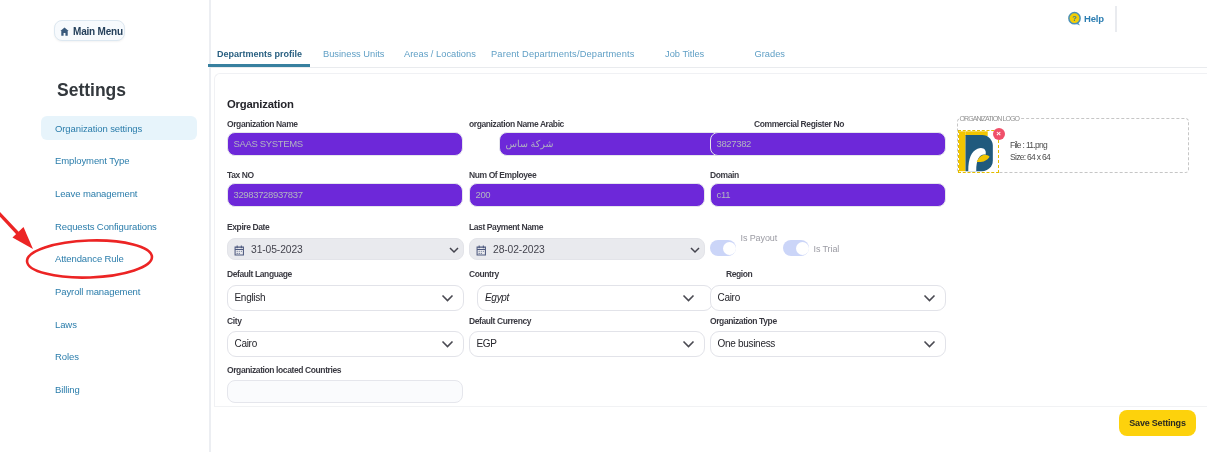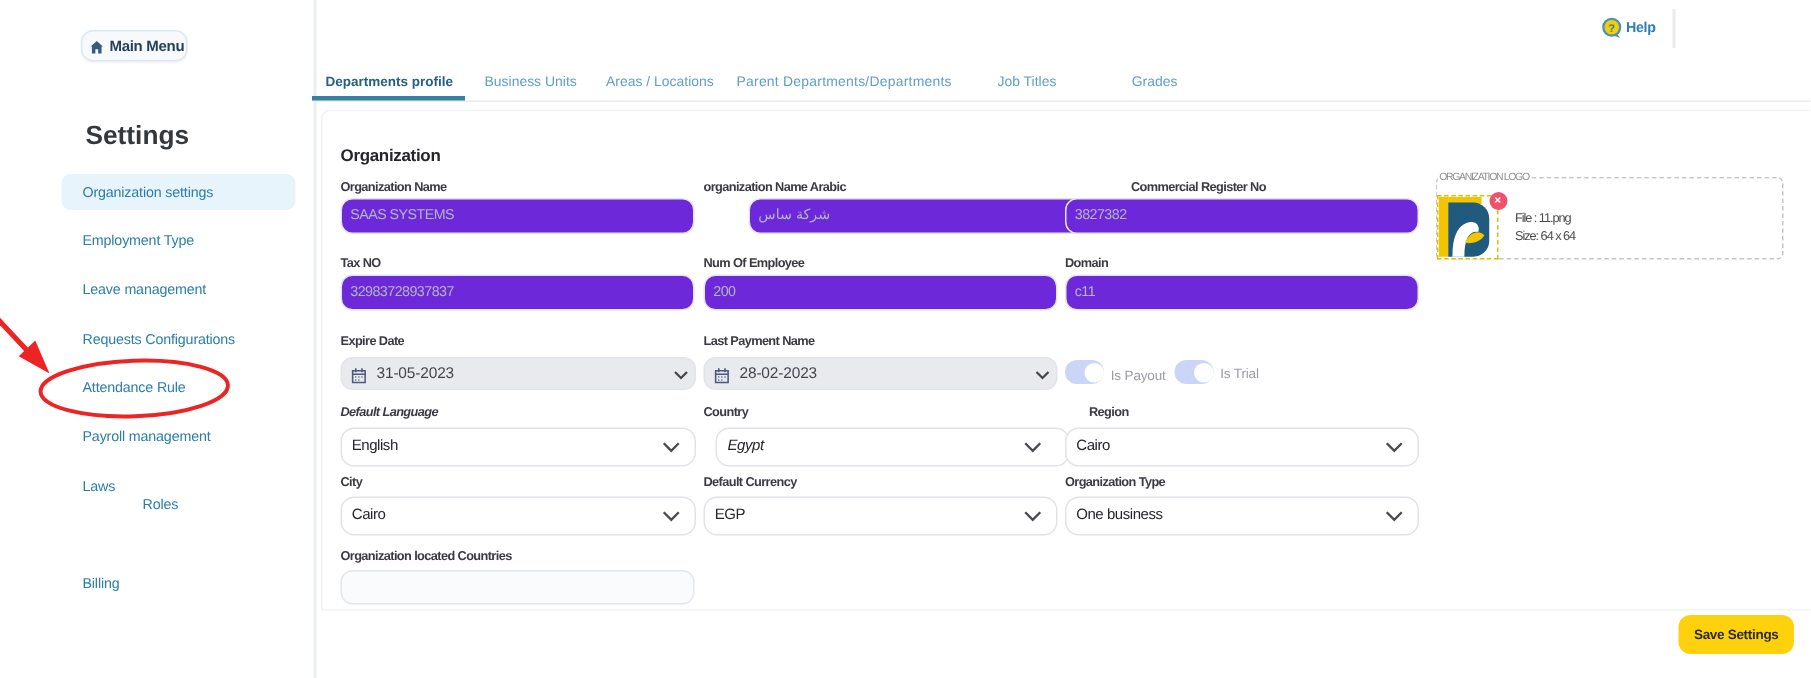--- a/index.html
+++ b/index.html
@@ -29,21 +29,21 @@
 <div class="abs" style="left:57px;top:79.5px;font-size:17.5px;font-weight:bold;letter-spacing:0px;color:#33383d;">Settings</div>
 
 <div class="abs" style="left:41px;top:116px;width:156px;height:24px;background:#e7f4fb;border-radius:6px;"></div>
 <div class="sideitem" style="top:122.5px;">Organization settings</div>
 <div class="sideitem" style="top:155.2px;">Employment Type</div>
 <div class="sideitem" style="top:187.9px;">Leave management</div>
 <div class="sideitem" style="top:220.6px;">Requests Configurations</div>
 <div class="sideitem" style="top:253.3px;">Attendance Rule</div>
 <div class="sideitem" style="top:286px;">Payroll management</div>
 <div class="sideitem" style="top:318.7px;">Laws</div>
-<div class="sideitem" style="top:331px;margin-left:40px;">Roles</div>
+<div class="sideitem" style="top:351px;">Roles</div>
 <div class="sideitem" style="top:384.1px;">Billing</div>
 
 <div class="abs" style="left:210px;top:66.5px;width:997px;height:1.2px;background:#e9ebee;"></div>
 <div class="abs" style="left:208px;top:64px;width:102px;height:2.5px;background:#38809f;"></div>
 <div class="abs tab" style="left:217px;font-size:9px;font-weight:bold;color:#285f80;">Departments profile</div>
 <div class="abs tab" style="left:323px;">Business Units</div>
 <div class="abs tab" style="left:404px;">Areas / Locations</div>
 <div class="abs tab" style="left:491px;letter-spacing:0.15px;">Parent Departments/Departments</div>
 <div class="abs tab" style="left:665px;">Job Titles</div>
 <div class="abs tab" style="left:754.5px;">Grades</div>
@@ -100,26 +100,26 @@
     <circle cx="8" cy="18" r="1" fill="#4c587e"></circle>
     <circle cx="12" cy="18" r="1" fill="#4c587e"></circle>
   </svg>
 <div class="abs" style="left:493px;top:243.5px;font-size:10.3px;letter-spacing:-0.1px;color:#44444e;">28-02-2023</div>
 <svg class="abs" style="left:689.5px;top:245.5px;" width="10" height="8" viewBox="0 0 10 8">
     <path fill="none" stroke="#44444e" stroke-width="1.5" d="M1 2 L5 6 L9 2"></path>
   </svg>
 
 <div class="abs" style="left:709.5px;top:240px;width:26px;height:16px;background:#cbd5f8;border-radius:8px;"></div>
 <div class="abs" style="left:722.5px;top:241.5px;width:13px;height:13px;background:#fff;border-radius:50%;"></div>
-<div class="abs" style="left:740.5px;top:245px;font-size:9px;letter-spacing:-0.1px;color:#9b9ba3;text-align:center;">Is Payout</div>
+<div class="abs" style="left:740.5px;top:233px;font-size:9px;letter-spacing:-0.1px;color:#9b9ba3;text-align:center;">Is Payout</div>
 <div class="abs" style="left:783px;top:240px;width:26px;height:16px;background:#cbd5f8;border-radius:8px;"></div>
 <div class="abs" style="left:796px;top:241.5px;width:13px;height:13px;background:#fff;border-radius:50%;"></div>
 <div class="abs" style="left:813.5px;top:243.5px;font-size:9px;letter-spacing:-0.1px;color:#9b9ba3;">Is Trial</div>
 
-<div class="label abs" style="left:227px;top:270px;font-style:italic;">Default Language</div>
+<div class="label abs" style="left:227px;top:270px;">Default Language</div>
 <div class="select abs" style="left:226.5px;top:285px;width:237px;height:25.5px;line-height:24px;">English</div>
 <svg class="abs" style="left:440.5px;top:294px;" width="13" height="8" viewBox="0 0 13 8">
     <path fill="none" stroke="#4a4a52" stroke-width="1.6" d="M1.5 1.5 L6.5 6.5 L11.5 1.5"></path>
   </svg>
 <div class="label abs" style="left:469px;top:270px;">Country</div>
 <div class="select abs" style="left:477px;top:285px;width:236px;height:25.5px;line-height:24px;font-style:italic;">Egypt</div>
 <svg class="abs" style="left:681.5px;top:294px;" width="13" height="8" viewBox="0 0 13 8">
     <path fill="none" stroke="#4a4a52" stroke-width="1.6" d="M1.5 1.5 L6.5 6.5 L11.5 1.5"></path>
   </svg>
 <div class="label abs" style="left:710px;top:270px;margin-left:16px;">Region</div>

